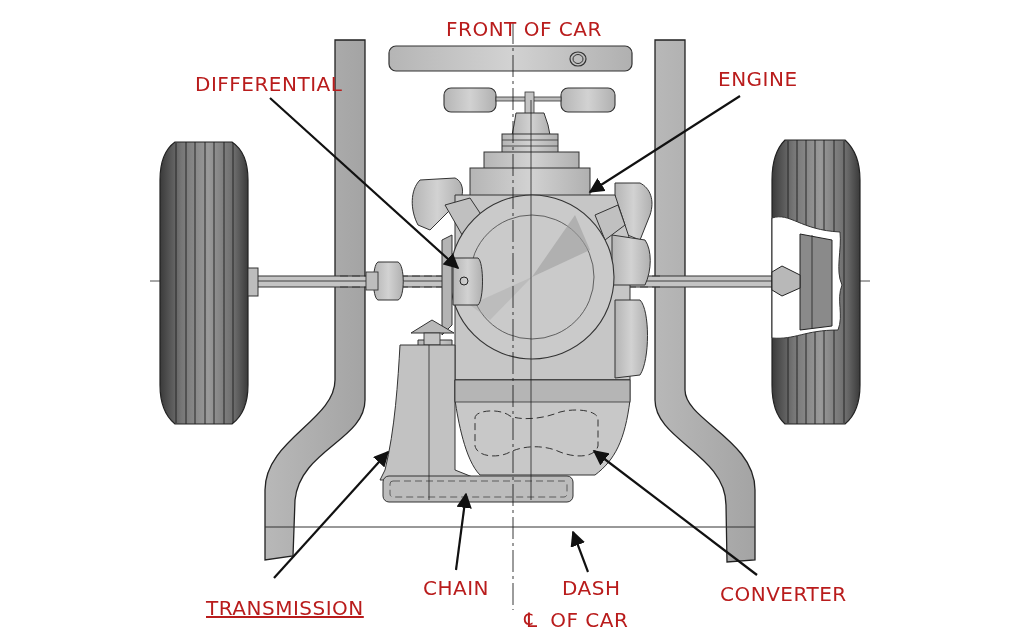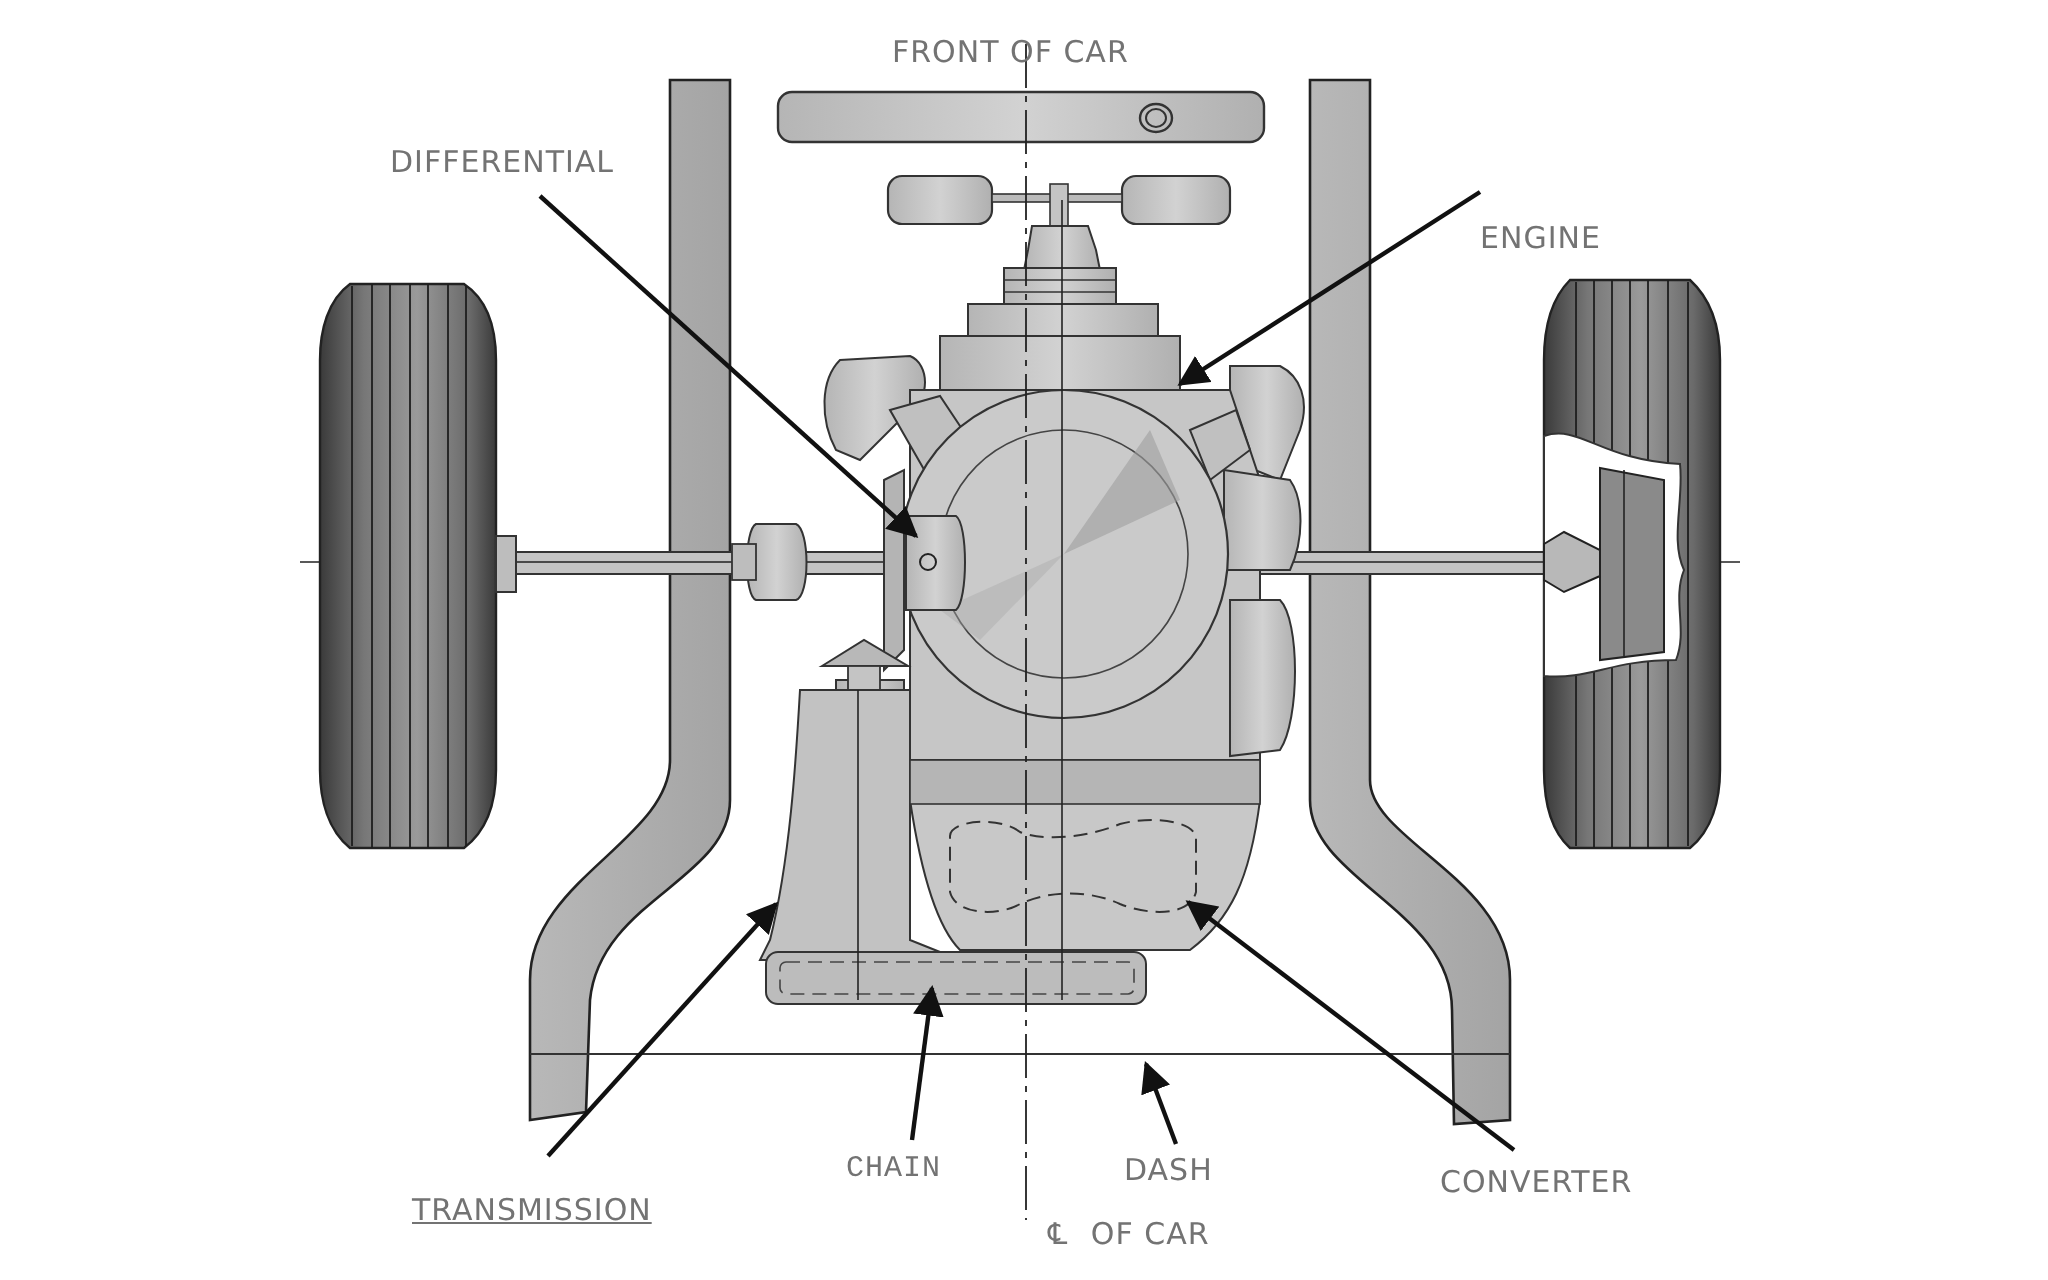--- a/index.html
+++ b/index.html
@@ -1,18 +1,18 @@
 <!DOCTYPE html>
 <html><head>
 <meta charset="utf-8">
 <style>
   html, body { margin: 0; padding: 0; background: #ffffff; }
   body { width: 1024px; height: 640px; position: relative; overflow: hidden; font-family: "DejaVu Sans", sans-serif; }
   #stage { position: absolute; left: 0; top: 0; width: 1024px; height: 640px; }
-  .lbl { position: absolute; font-family: "DejaVu Sans", sans-serif; font-size: 15px; letter-spacing: 0.5px; color: #737373; font-weight: 500; white-space: nowrap; }
+  .lbl { position: absolute; font-family: "DejaVu Sans", sans-serif; font-size: 20px; letter-spacing: 0.5px; color: #b91c1c; font-weight: 500; white-space: nowrap; }
 </style>
 </head>
 <body>
 
 <svg id="stage" viewBox="0 0 1024 640" xmlns="http://www.w3.org/2000/svg">
   <defs>
     <linearGradient id="tireGrad" x1="0" x2="1" y1="0" y2="0">
       <stop offset="0" stop-color="#3a3a3a"></stop>
       <stop offset="0.25" stop-color="#777"></stop>
       <stop offset="0.55" stop-color="#9a9a9a"></stop>
@@ -163,21 +163,21 @@
     <line x1="740" y1="96" x2="590" y2="192" marker-end="url(#arrow)"></line>
     <line x1="274" y1="578" x2="388" y2="452" marker-end="url(#arrow)"></line>
     <line x1="456" y1="570" x2="466" y2="494" marker-end="url(#arrow)"></line>
     <line x1="588" y1="572" x2="573" y2="532" marker-end="url(#arrow)"></line>
     <line x1="757" y1="575" x2="594" y2="451" marker-end="url(#arrow)"></line>
   </g>
 </svg>
 
 <div class="lbl" style="left:446px; top:17px;">FRONT OF CAR</div>
 <div class="lbl" style="left:195px; top:72px;text-align:right;">DIFFERENTIAL</div>
-<div class="lbl" style="left:740px; top:67px;margin-top:43px;">ENGINE</div>
+<div class="lbl" style="left:718px; top:67px;">ENGINE</div>
 <div class="lbl" style="left:206px; top:596px;text-decoration:underline;">TRANSMISSION</div>
-<div class="lbl" style="left:423px; top:576px;font-family:Liberation Mono, monospace;">CHAIN</div>
+<div class="lbl" style="left:423px; top:576px;">CHAIN</div>
 <div class="lbl" style="left:562px; top:576px;text-align:right;">DASH</div>
 <div class="lbl" style="left:720px; top:582px;">CONVERTER</div>
 <div class="lbl" style="left:524px; top:608px;">
   <span>℄</span>
   <span style="margin-left:6px;">OF CAR</span>
 </div>
 
 </body></html>

